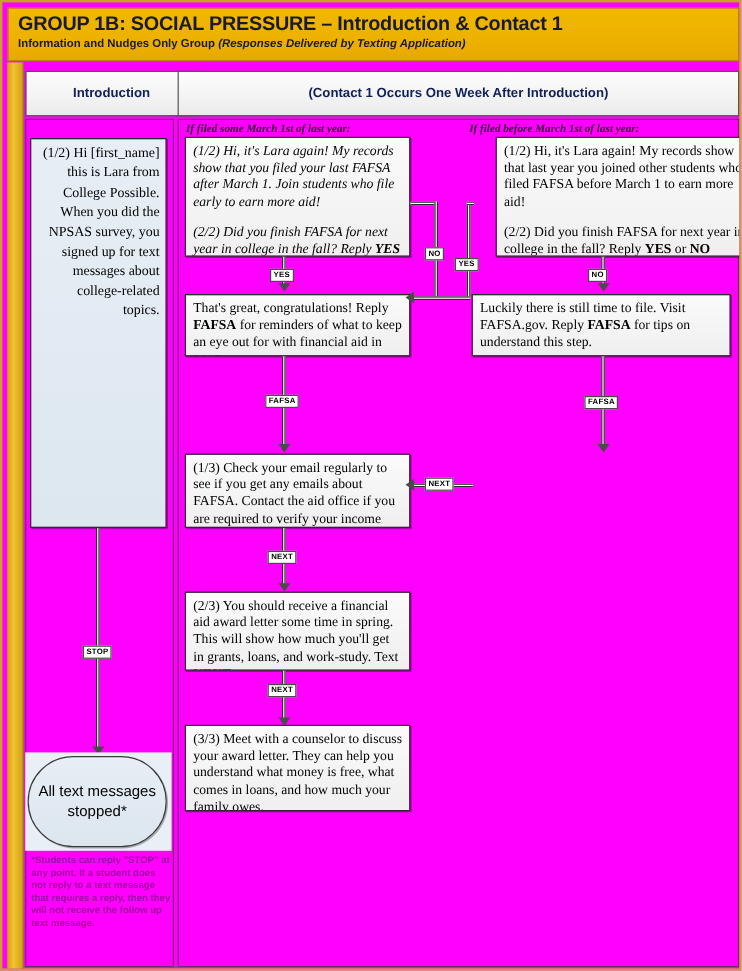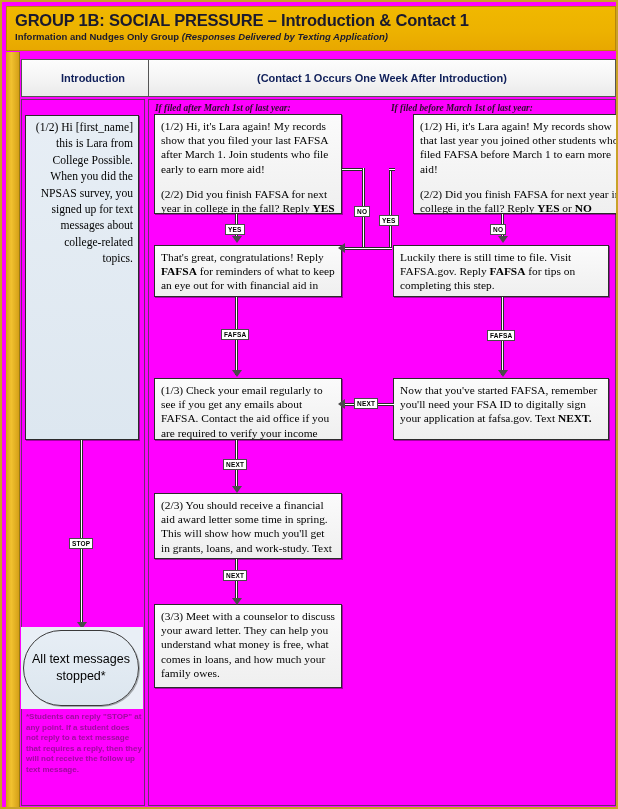--- a/index.html
+++ b/index.html
@@ -139,25 +139,25 @@
     font-size: 9.3px;
     font-style: italic;
     font-weight: bold;
     color: #2b0b2b;
     white-space: nowrap;
   }
   #bh-after  { left: 153px; top: 101px; }
   #bh-before { left: 389px; top: 101px; }
 
   
-  #box-m1 { left: 152px; top: 112px; width: 188px; height: 100px; }
+  #box-m1 { left: 152px; top: 112px; width: 188px; height: 100px; font-style: italic; }
   #box-m2 { left: 152px; top: 243px; width: 188px; height: 52px; }
   #box-m3 { left: 152px; top: 376px; width: 188px; height: 62px; }
   #box-m4 { left: 152px; top: 491px; width: 188px; height: 66px; }
-  #box-m5 { left: 152px; top: 602px; width: 188px; height: 84px; }
+  #box-m5 { left: 152px; top: 602px; width: 188px; height: 72px; }
 
   
   #box-r1 { left: 391px; top: 112px; width: 216px; height: 100px; margin-left: 20px; }
   #box-r2 { left: 391px; top: 243px; width: 216px; height: 52px; }
   #box-r3 { left: 391px; top: 376px; width: 216px; height: 62px; }
 
   
   .vline {
     position: absolute;
     width: 3px;
@@ -222,21 +222,21 @@
   </div>
 
   <div class="vline" style="left:78px; top:438px; height:186px;"></div>
   <div class="edge-label" style="left:67px; top:536px;">STOP</div>
   <div class="arrow-down" style="left:75px; top:620px;"></div>
 
   <div id="oval-bg"></div>
   <div id="oval-stop">All text messages stopped*</div>
   <div class="footnote">*Students can reply "STOP" at any point. If a student does not reply to a text message that requires a reply, then they will not receive the follow up text message.</div>
 
-  <div class="branch-head" id="bh-after"><span>If filed </span><b>after</b><span> March 1st of last year:</span></div>
+  <div class="branch-head" id="bh-after"><span>If filed </span><b>some</b><span> March 1st of last year:</span></div>
   <div class="branch-head" id="bh-before"><span>If filed </span><b>before</b><span> March 1st of last year:</span></div>
 
   <div class="msgbox plain" id="box-m1">
     <p>(1/2) Hi, it's Lara again! My records show that you filed your last FAFSA after March 1. Join students who file early to earn more aid!</p>
     <p><span>(2/2) Did you finish FAFSA for next year in college in the fall? Reply </span><b>YES</b></p>
   </div>
 
   <div class="msgbox plain" id="box-m2">
     <p><span>That's great, congratulations! Reply </span><b>FAFSA</b><span> for reminders of what to keep an eye out for with financial aid in 2017.</span></p>
   </div>
@@ -252,26 +252,23 @@
   <div class="msgbox plain" id="box-m5">
     <p><span>(3/3) Meet with a counselor to discuss your award letter. They can help you understand what money is free, what comes in loans, and how much your family owes.</span></p>
   </div>
 
   <div class="msgbox plain" id="box-r1">
     <p>(1/2) Hi, it's Lara again! My records show that last year you joined other students who filed FAFSA before March 1 to earn more aid!</p>
     <p><span>(2/2) Did you finish FAFSA for next year in college in the fall? Reply </span><b>YES</b><span> or </span><b>NO</b></p>
   </div>
 
   <div class="msgbox plain" id="box-r2">
-    <p><span>Luckily there is still time to file.  Visit FAFSA.gov. Reply </span><b>FAFSA</b><span> for tips on completing this step.</span></p>
-  </div>
-
-  <div class="msgbox plain" id="box-r3">
-    <p><span>Now that you've started FAFSA, remember you'll need your FSA ID to digitally sign your application at fafsa.gov. Text </span><b>NEXT.</b></p>
-  </div>
+    <p><span>Luckily there is still time to file.  Visit FAFSA.gov. Reply </span><b>FAFSA</b><span> for tips on understand this step.</span></p>
+  </div>
+
 
   <div class="vline" style="left:233px; top:212px; height:24px;"></div>
   <div class="edge-label" style="left:223px; top:222px;">YES</div>
   <div class="arrow-down" style="left:230px; top:234px;"></div>
 
   <div class="vline" style="left:233px; top:295px; height:78px;"></div>
   <div class="edge-label" style="left:219px; top:327px;">FAFSA</div>
   <div class="arrow-down" style="left:230px; top:368px;"></div>
 
   <div class="vline" style="left:233px; top:438px; height:48px;"></div>

